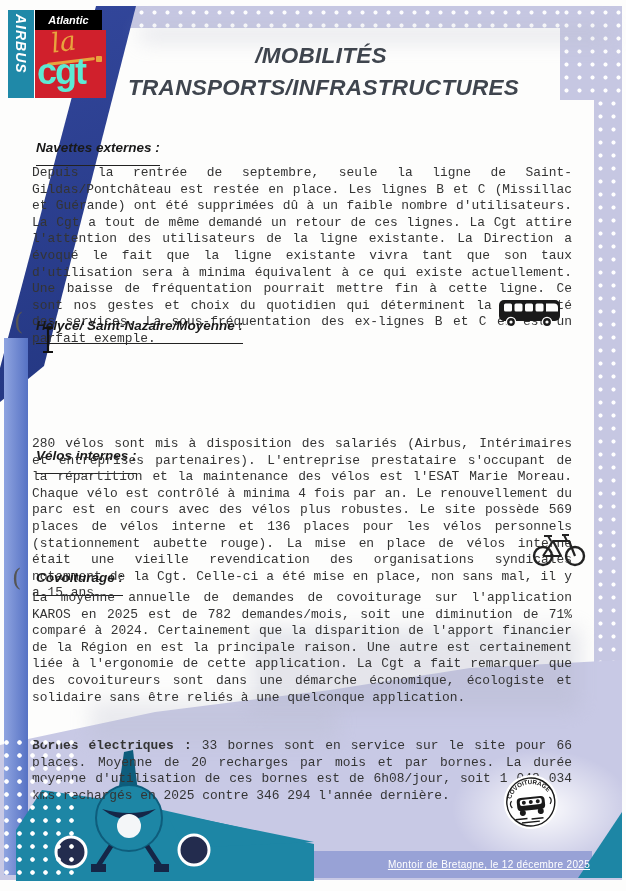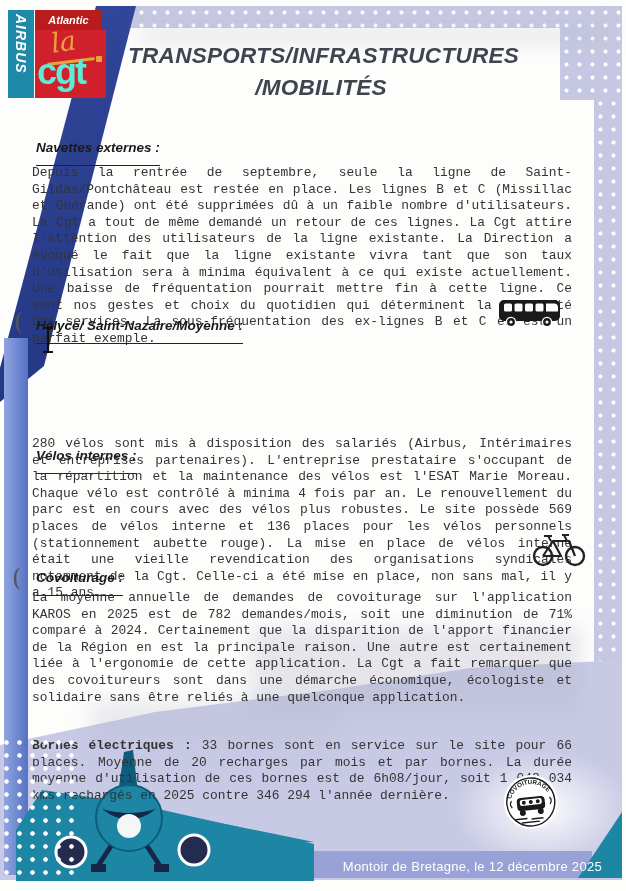--- a/index.html
+++ b/index.html
@@ -15,21 +15,21 @@
   .navy-wedge{position:absolute;left:0;top:6px;width:200px;height:400px;z-index:1;
       background:linear-gradient(160deg,#33479c,#22357f);
       clip-path:polygon(96px 0px,136px 0px,44px 360px,0px 396px,0px 362px);}
   .peri-strip{position:absolute;left:4px;top:338px;width:24px;height:537px;z-index:1;
       background:linear-gradient(90deg,#8fa4e0,#5672c4);}
   
   .masthead{position:absolute;left:8px;top:8px;z-index:4;}
   .airbus-bar{position:absolute;left:0;top:2px;width:26px;height:88px;background:#1f89a8;}
   .airbus-bar span{display:block;writing-mode:vertical-rl;font-style:italic;font-weight:bold;
       color:#fff;font-size:14px;letter-spacing:1px;margin:4px auto 0 auto;}
-  .atlantic-box{position:absolute;left:27px;top:2px;width:67px;height:20px;background:#b91c1c;
+  .atlantic-box{position:absolute;left:27px;top:2px;width:67px;height:20px;background:#000000;
       color:#fff;font-weight:bold;font-style:italic;font-size:11px;text-align:center;line-height:20px;}
   .cgt-box{position:absolute;left:27px;top:22px;width:71px;height:68px;background:#d0202c;}
   .cgt-la{position:absolute;left:16px;top:-4px;font-family:"DejaVu Serif",serif;font-style:italic;
       color:#e8a33d;font-size:27px;transform:rotate(-8deg);}
   .cgt-la-swash{position:absolute;left:12px;top:30px;width:48px;height:3px;background:#e8a33d;
       transform:rotate(-7deg);border-radius:2px;}
   .cgt-word{position:absolute;left:2px;top:24px;color:#5eead4;font-weight:700;font-size:36px;
       letter-spacing:-2px;line-height:36px;}
   .cgt-dot{position:absolute;right:4px;top:26px;width:6px;height:6px;background:#e8a33d;border-radius:1px;}
   
@@ -54,21 +54,21 @@
       clip-path:polygon(0px 85px,155px 52px,330px 30px,470px 8px,622px 0px,622px 220px,0px 220px);}
   .white-blob{position:absolute;left:452px;top:750px;width:180px;height:118px;z-index:1;
       background:radial-gradient(closest-side,rgba(255,255,255,.95),rgba(255,255,255,0));}
   .bottom-band{position:absolute;left:58px;top:851px;width:534px;height:27px;background:#98a2d6;z-index:1;}
   .plane-art{position:absolute;left:16px;top:746px;z-index:2;}
   .dots-overlay{position:absolute;left:0;top:736px;width:78px;height:144px;z-index:3;pointer-events:none;
       background-image:radial-gradient(circle,#ffffff 1.9px,rgba(255,255,255,0) 2.6px);background-size:13px 13px;}
   .corner-teal{position:absolute;left:578px;top:812px;width:44px;height:66px;background:#1d86a5;z-index:2;
       clip-path:polygon(100% 0,100% 100%,0 100%);}
   .stamp{position:absolute;left:502px;top:773px;z-index:4;transform:rotate(-6deg);}
-  .date-line{position:absolute;right:24px;top:859px;z-index:4;color:#fff;font-size:13px;letter-spacing:.3px;}
+  .date-line{position:absolute;right:36px;top:859px;z-index:4;color:#fff;font-size:10px;letter-spacing:.3px;text-decoration:underline;}
 </style>
 </head>
 <body>
 
 <div class="page">
 
   <div class="band-top dots"></div>
   <div class="band-right dots"></div>
   <div class="corner-patch dots"></div>
   <div class="navy-wedge"></div>
@@ -87,22 +87,22 @@
     </div>
     <div class="cgt-box">
       <span class="cgt-la">la</span>
       <span class="cgt-la-swash"></span>
       <span class="cgt-word">cgt</span>
       <span class="cgt-dot"></span>
     </div>
   </div>
 
   <div class="title">
+    <div>/MOBILITÉS</div>
     <div>TRANSPORTS/INFRASTRUCTURES</div>
-    <div>/MOBILITÉS</div>
   </div>
 
   <div class="sec-head" style="top:140px;">
     <span>Navettes externes :</span>
   </div>
   <div class="para" style="top:165px;">
     <p>Depuis la rentrée de septembre, seule la ligne de Saint-Gildas/Pontchâteau est restée en place. Les lignes B et C (Missillac et Guérande) ont été supprimées dû à un faible nombre d'utilisateurs. La Cgt a tout de même demandé un retour de ces lignes. La Cgt attire l'attention des utilisateurs de la ligne existante. La Direction a évoqué le fait que la ligne existante vivra tant que son taux d'utilisation sera à minima équivalent à ce qui existe actuellement. Une baisse de fréquentation pourrait mettre fin à cette ligne. Ce sont nos gestes et choix du quotidien qui déterminent la pérennité des services. La sous-fréquentation des ex-lignes B et C en est un parfait exemple.</p>
   </div>
 
   <span class="paren" style="left:14px;top:308px;">(</span>

